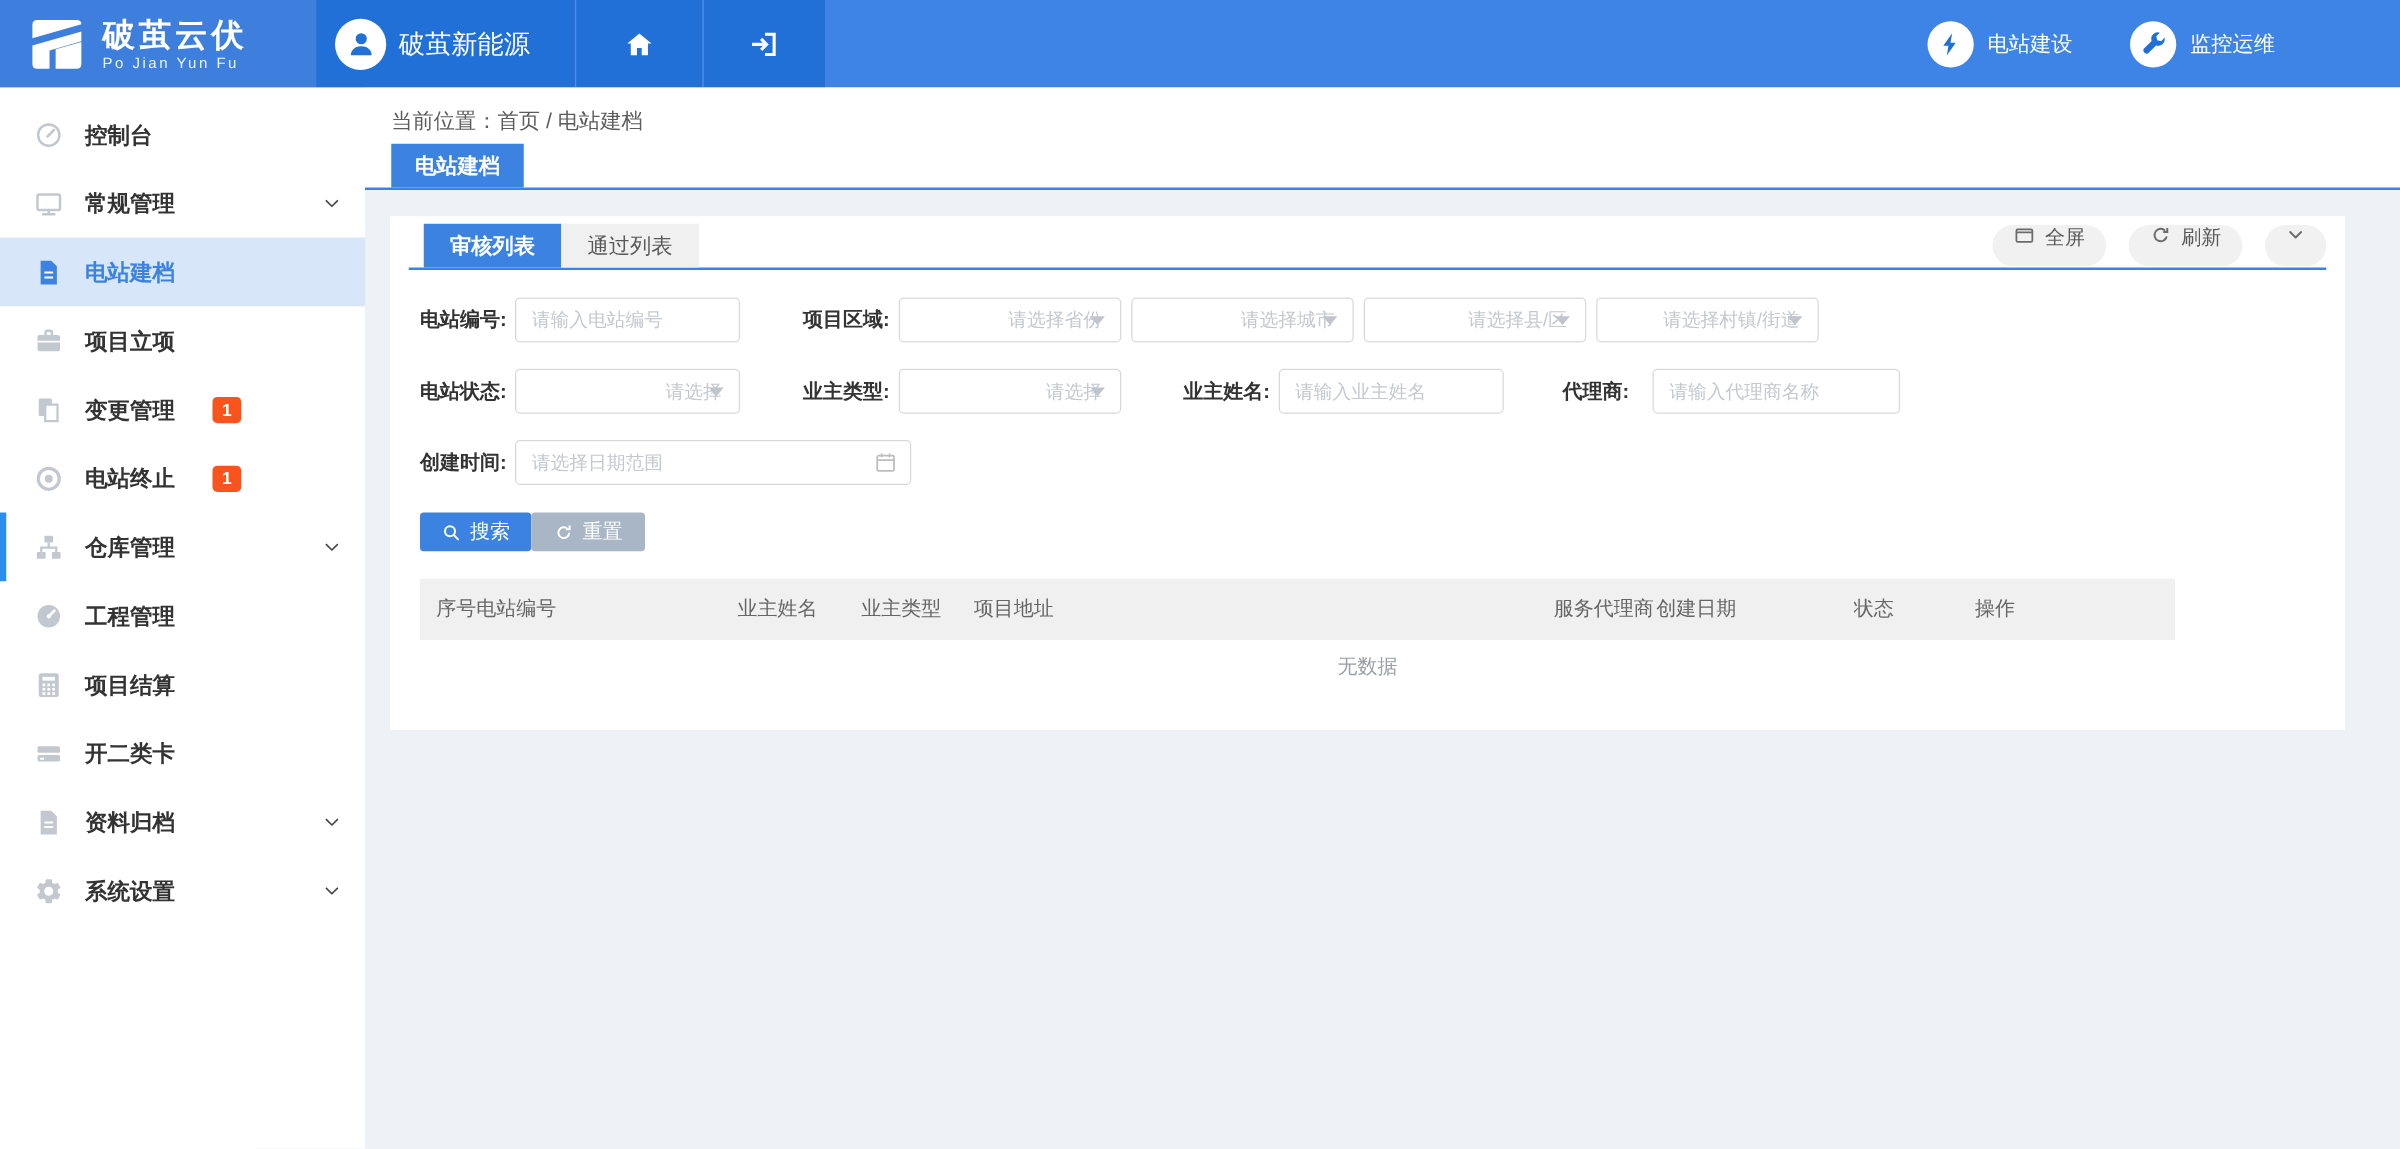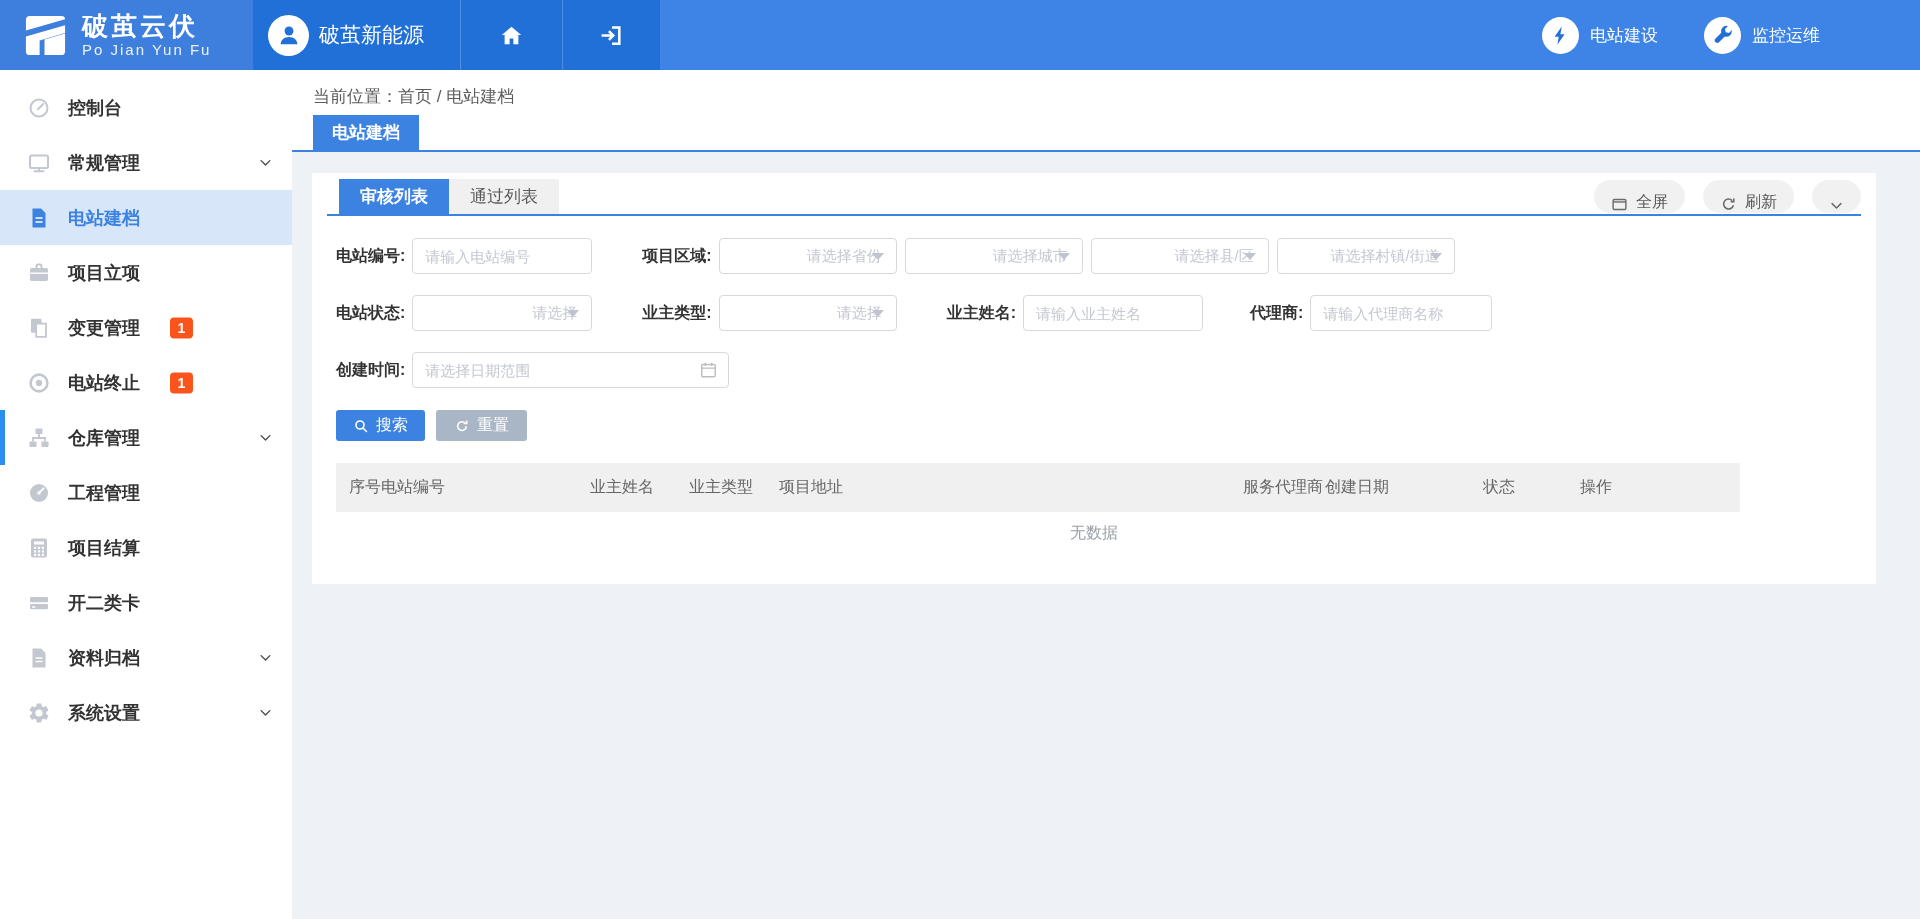--- a/index.html
+++ b/index.html
@@ -5,21 +5,21 @@
   * { margin:0; padding:0; box-sizing:border-box; }
   html,body { width:1920px; height:919px; overflow:hidden; }
   body { font-family:"Liberation Sans","DejaVu Sans",sans-serif; background:#EEF1F5; color:#333; }
 
   
   .hdr { display:flex; height:70px; background:#3D84E6; }
   .logo-block { width:253px; background:#3E7EDC; display:flex; align-items:center; padding-left:22px; flex:none; }
   .logo-mark { width:47px; height:47px; flex:none; }
   .logo-text { margin-left:13px; color:#fff; }
   .logo-title { font-size:26px; font-weight:700; letter-spacing:3px; line-height:28px; }
-  .logo-sub { font-size:15px; letter-spacing:2px; opacity:.9; margin-top:1px; }
+  .logo-sub { font-size:12px; letter-spacing:2px; opacity:.9; margin-top:1px; }
   .hdr-sec { background:#2170D8; display:flex; align-items:center; justify-content:center; flex:none; }
   .user-sec { width:207px; justify-content:flex-start; padding-left:15px; cursor:pointer; }
   .avatar { width:41px; height:41px; border-radius:50%; background:#fff; display:flex; align-items:center; justify-content:center; flex:none; }
   .avatar svg { width:26px; height:26px; }
   .company { color:#fff; font-size:21px; margin-left:10px; }
   .icon-sec { width:102px; border-left:1px solid rgba(255,255,255,.22); cursor:pointer; }
   .icon-sec svg { width:25px; height:25px; }
   .enter-sec { width:98px; }
   .hdr-rest { flex:1; display:flex; align-items:center; justify-content:flex-end; gap:46px; padding-right:100px; }
   .hdr-item { display:flex; align-items:center; gap:11px; color:#fff; font-size:17px; cursor:pointer; }
@@ -48,39 +48,39 @@
   .crumb .path { cursor:pointer; }
   .page-tab { position:absolute; left:21px; bottom:0; width:106px; height:35px; background:#3C82E0; color:#fff; font-size:17px; font-weight:700; display:flex; align-items:center; justify-content:center; cursor:pointer; }
 
   
   .panel { margin:21px 44px 0 20px; background:#fff; padding-bottom:29px; }
   .panel-head { margin:0 15px; padding-top:6px; border-bottom:2px solid #3C82E0; display:flex; align-items:flex-end; }
   .ptab { height:35px; padding:0 21px; font-size:17px; display:flex; align-items:center; justify-content:center; cursor:pointer; background:#F0F0F0; color:#595959; }
   .ptab:first-child { margin-left:12px; }
   .ptab.active { background:#3C82E0; color:#ffffff; font-weight:700; }
   .toolbar { margin-left:auto; display:flex; gap:18px; align-items:center; margin-bottom:1px; }
-  .pill { height:33px; border-radius:17px; background:#F1F1F1; color:#595959; font-size:16px; display:flex; align-items:flex-end; gap:8px; padding:0 17px; cursor:pointer; border:none; }
+  .pill { height:33px; border-radius:17px; background:#F1F1F1; color:#595959; font-size:16px; display:flex; align-items:flex-start; gap:8px; padding:0 17px; cursor:pointer; border:none; }
   .pill svg { width:17px; height:17px; color:#6b6b6b; }
   .pill.sm svg { width:15px; height:15px; }
 
   
   .filters { padding:22px 24px 0; }
   .frow { display:flex; align-items:center; margin-bottom:21px; }
   .f-label { font-size:16px; color:#333; font-weight:700; margin-right:7px; white-space:nowrap; }
   .f-input { height:36px; border:1px solid #D9D9D9; border-radius:4px; padding:16px 12px; font-size:15px; width:180px; color:#333; outline:none; background:#fff; font-family:inherit; }
   .f-input::placeholder { color:#C4C8D0; }
   .f-select { height:36px; width:178px; border:1px solid #D9D9D9; border-radius:4px; background:#fff; display:flex; align-items:center; padding:0 14px 0 12px; color:#C4C8D0; font-size:15px; position:relative; cursor:pointer;justify-content:flex-end; }
   .caret { position:absolute; right:12px; top:50%; margin-top:-3px; width:0; height:0; border-left:6px solid transparent; border-right:6px solid transparent; border-top:7px solid #C0C4CC; }
   .g50 { margin-left:50px; } .g47 { margin-left:47px; } .g8 { margin-left:8px; }
   .date-wrap { position:relative; }
   .date-wrap .f-input { width:317px; padding-right:40px; }
   .cal-ico { position:absolute; right:11px; top:50%; transform:translateY(-50%); width:19px; height:19px; color:#BDBDBD; }
 
   
-  .actions { padding:22px 24px 0; display:flex; gap:11px; }
+  .actions { padding:22px 24px 0; display:flex; }
   .btn { height:31px; border:none; border-radius:3px; color:#fff; font-size:16px; display:flex; align-items:center; justify-content:center; gap:7px; cursor:pointer; font-family:inherit; }
   .btn svg { width:16px; height:16px; }
   .btn-search { width:89px; background:#3C82E0; }
   .btn-reset { width:91px; background:#A9B6C5; }
 
   
   .table-wrap { margin:22px 24px 0; }
   .thead { display:flex; align-items:center; height:49px; background:#F0F0F0; width:1404px; font-size:16px; color:#666; }
   .th { flex:none; overflow:hidden; white-space:nowrap; }
   .th1 { width:45px; padding-left:13px; } .th2 { width:209px; } .th3 { width:99px; }
@@ -347,21 +347,21 @@
             <span class="caret"></span>
           </div>
           <span class="f-label g50">业主类型:</span>
           <div class="f-select">
             <span>请选择</span>
             <span class="caret"></span>
           </div>
           <span class="f-label g50">业主姓名:</span>
           <input class="f-input" placeholder="请输入业主姓名" style="">
           <span class="f-label g47">代理商:</span>
-          <input class="f-input" style="width: 182px;" placeholder="请输入代理商名称">
+          <input class="f-input" style="width: 198px; margin-left: 12px;" placeholder="请输入代理商名称">
         </div>
 
         <div class="frow" style="margin-bottom:0;">
           <span class="f-label">创建时间:</span>
           <div class="date-wrap">
             <input class="f-input" placeholder="请选择日期范围" style="">
             <svg class="cal-ico" viewBox="0 0 24 24">
                 <rect x="3.5" y="5" width="17" height="15.5" rx="1.5" fill="none" stroke="currentColor" stroke-width="1.8"></rect>
                 <path d="M3.5 9.6h17M8 2.8v4M16 2.8v4" fill="none" stroke="currentColor" stroke-width="1.8"></path>
               </svg>

